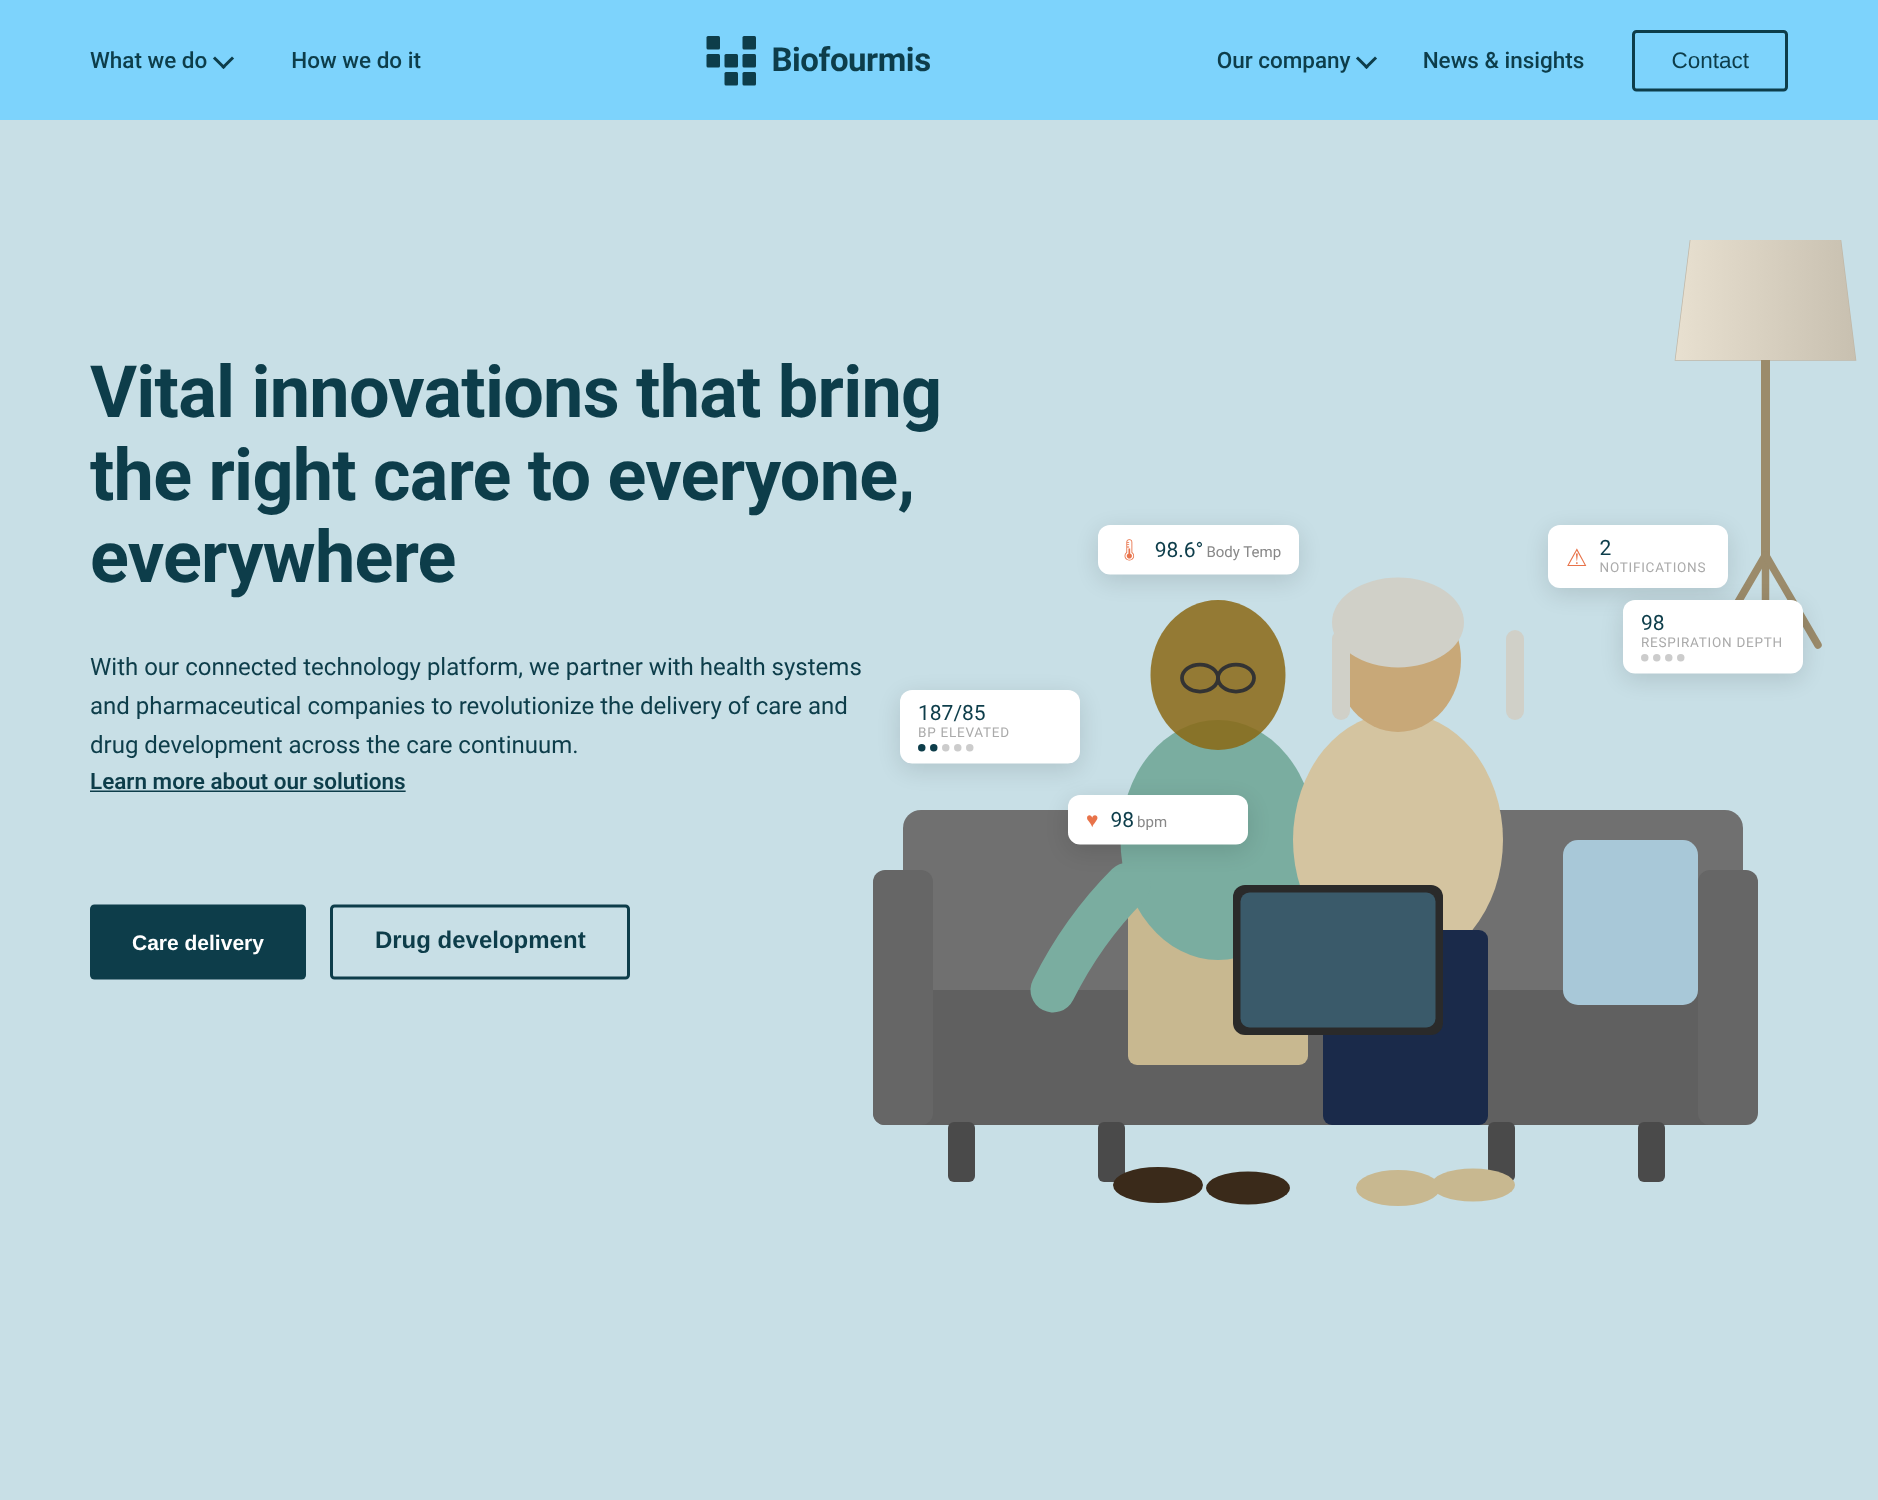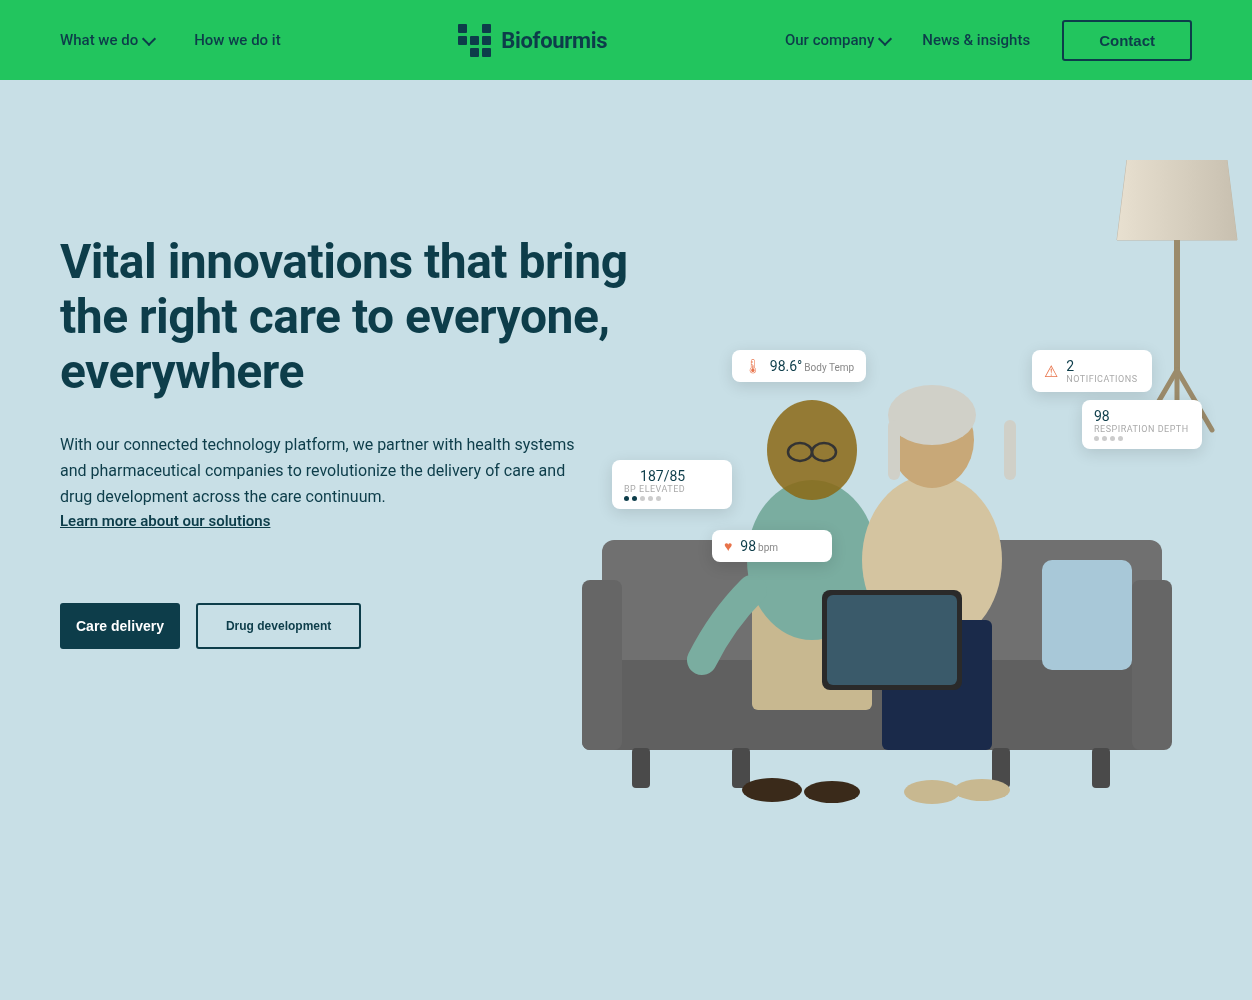--- a/index.html
+++ b/index.html
@@ -16,21 +16,21 @@
       overflow-x: hidden;
     }
 
     
     nav {
       display: flex;
       align-items: center;
       justify-content: space-between;
       padding: 0 60px;
       height: 80px;
-      background-color: #22c55e;
+      background-color: #7dd3fc;
     }
 
     .nav-left {
       display: flex;
       align-items: center;
       gap: 40px;
     }
 
     .nav-right {
       display: flex;
@@ -91,23 +91,23 @@
       font-weight: 700;
       color: #0d3d4a;
       letter-spacing: -0.3px;
     }
 
     
     .contact-btn {
       border: 2px solid #0d3d4a;
       color: #0d3d4a;
       background: transparent;
-      padding: 10px 35px;
+      padding: 10px 24px;
       font-size: 15px;
-      font-weight: 700;
+      font-weight: 400;
       cursor: pointer;
       border-radius: 3px;
       white-space: nowrap;
     }
 
     
     .hero {
       display: flex;
       align-items: flex-start;
       padding: 80px 60px 0 60px;
@@ -150,33 +150,33 @@
 
     .hero-buttons {
       display: flex;
       gap: 16px;
     }
 
     .btn-primary {
       background-color: #0d3d4a;
       color: white;
       border: none;
-      padding: 14px 16px;
+      padding: 14px 28px;
       font-size: 14px;
       font-weight: 600;
       cursor: pointer;
       border-radius: 3px;
     }
 
     .btn-secondary {
       background-color: transparent;
       color: #0d3d4a;
       border: 2px solid #0d3d4a;
       padding: 14px 28px;
-      font-size: 12px;
+      font-size: 16px;
       font-weight: 600;
       cursor: pointer;
       border-radius: 3px;
     }
 
     
     .hero-image {
       position: absolute;
       right: 0;
       top: 60px;
@@ -229,23 +229,22 @@
       border-radius: 50%;
       background: #ccc;
     }
 
     .data-dot.active {
       background: #0d3d4a;
     }
 
     
     .card-bp {
-      left: 60px;
+      left: 48px;
       top: 320px;
-      text-align: right;
     }
 
     .card-temp {
       left: 180px;
       top: 210px;
     }
 
     .card-notif {
       right: 100px;
       top: 210px;

